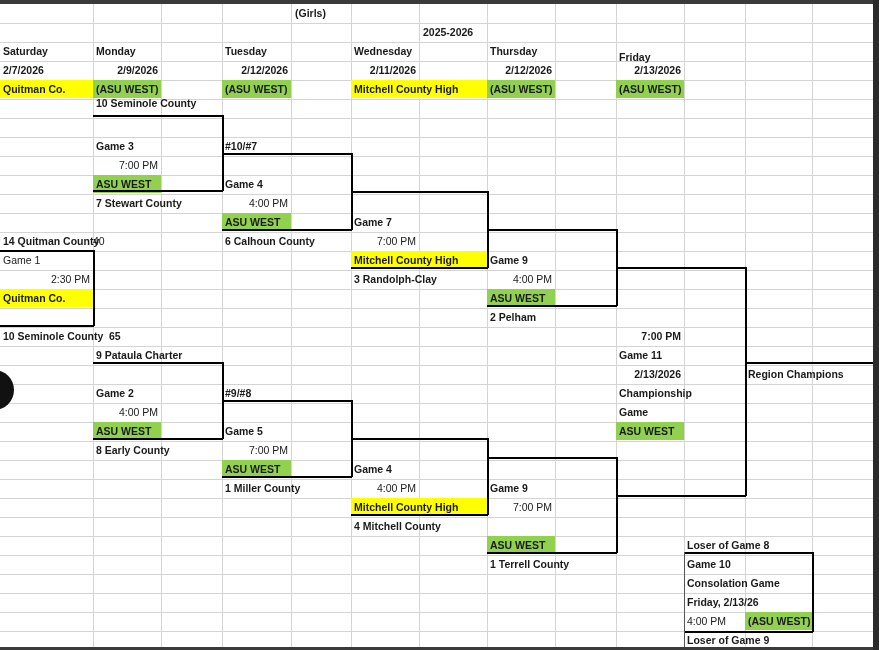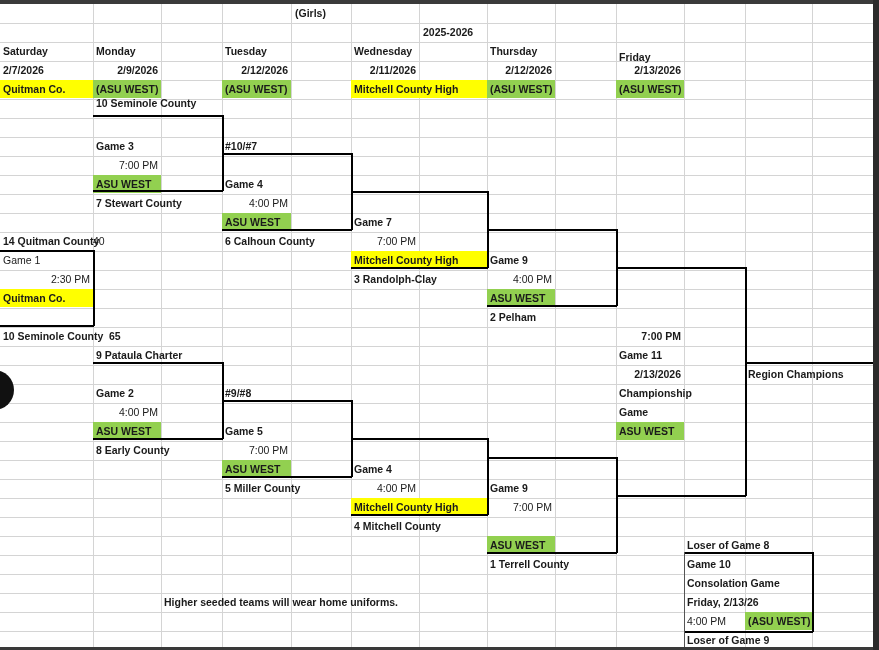--- a/index.html
+++ b/index.html
@@ -202,39 +202,38 @@
   <div class="cell" style="left:93px;top:346px">9 Pataula Charter</div>
   <div class="cell" style="left:93px;top:384px">Game 2</div>
   <div class="cell r n" style="left:93px;top:403px;width:68px">4:00 PM</div>
   <div class="cell" style="left:93px;top:422px">ASU WEST</div>
   <div class="cell" style="left:93px;top:441px">8 Early County</div>
 
   <div class="cell" style="left:222px;top:384px">#9/#8</div>
   <div class="cell" style="left:222px;top:422px">Game 5</div>
   <div class="cell r n" style="left:222px;top:441px;width:69px">7:00 PM</div>
   <div class="cell" style="left:222px;top:460px">ASU WEST</div>
-  <div class="cell" style="left:222px;top:479px">5 Miller County</div>
+  <div class="cell" style="left:222px;top:479px">1 Miller County</div>
 
   <div class="cell" style="left:351px;top:460px">Game 4</div>
   <div class="cell r n" style="left:351px;top:479px;width:68px">4:00 PM</div>
   <div class="cell" style="left:351px;top:498px">Mitchell County High</div>
   <div class="cell" style="left:351px;top:517px">4 Mitchell County</div>
 
   <div class="cell" style="left:487px;top:479px">Game 9</div>
   <div class="cell r n" style="left:487px;top:498px;width:68px">7:00 PM</div>
   <div class="cell" style="left:487px;top:536px">ASU WEST</div>
   <div class="cell" style="left:487px;top:555px">1 Terrell County</div>
 
   <div class="cell" style="left:684px;top:536px">Loser of Game 8</div>
   <div class="cell" style="left:684px;top:555px">Game 10</div>
   <div class="cell" style="left:684px;top:574px">Consolation Game</div>
   <div class="cell" style="left:684px;top:593px">Friday, 2/13/26</div>
   <div class="cell n" style="left:684px;top:612px">4:00 PM</div>
   <div class="cell" style="left:745px;top:612px">(ASU WEST)</div>
   <div class="cell" style="left:684px;top:631px">Loser of Game 9</div>
 
-  <div class="cell" style="left:161px;top:593px">Higher seeded teams will wear home uniforms.</div>
 
   <div class="dot"></div>
   <div class="topbar"></div>
   <div class="botbar"></div>
   <div class="rightbar"></div>
 </div>
 
 </body></html>

